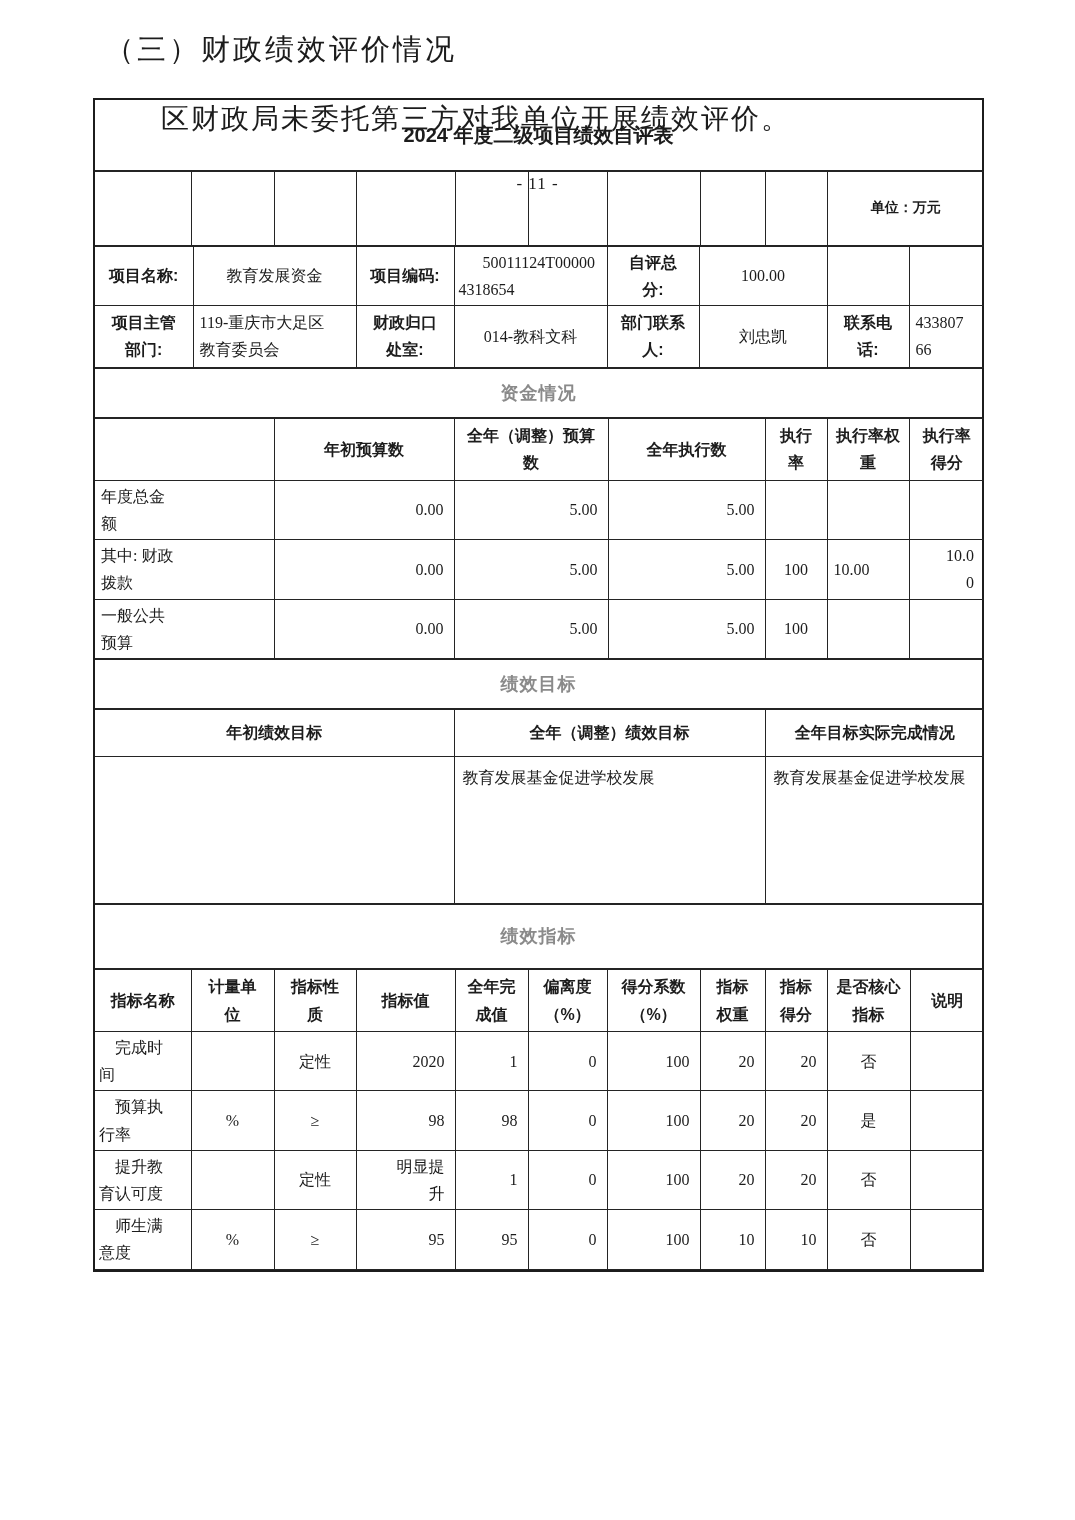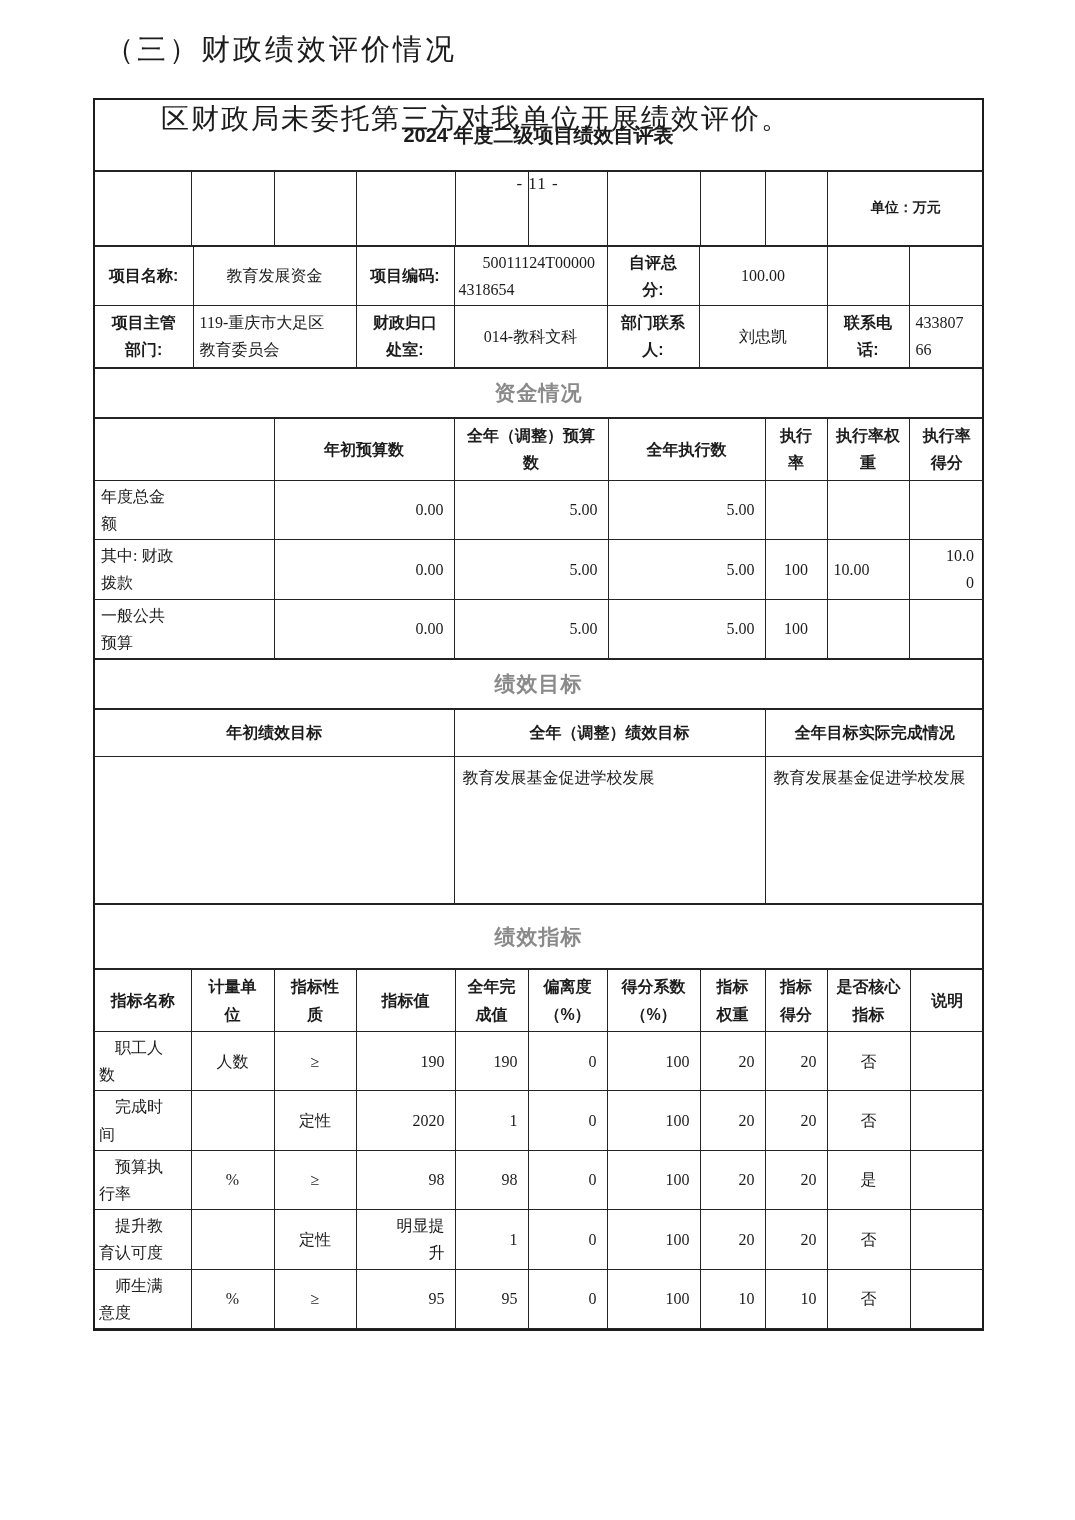--- a/index.html
+++ b/index.html
@@ -22,21 +22,21 @@
     white-space:pre-line;overflow:hidden;word-wrap:break-word;
   }
   td:first-child{border-left:0;}
   td:last-child{border-right:0;}
   .t-title td{border-top:0;border-radius:22px;}
 
   .lbl{font-family:"Liberation Sans","DejaVu Sans",sans-serif;font-weight:bold;}
   .title-cell{font-size:20px;border-top:0;}
   .unit-cell{font-size:14px;}
   .band-cell{color:#8a8a8a;font-family:"Liberation Sans","DejaVu Sans",sans-serif;
-    font-weight:bold;font-size:21px;letter-spacing:1px;}
+    font-weight:bold;font-size:18px;letter-spacing:1px;}
 
   .tl{text-align:left;padding-left:6px;}
   .tr{text-align:right;padding-right:10px;}
   .name{text-align:left;padding-left:4px;text-indent:1em;}
   .code{text-align:left;word-break:break-all;text-indent:1.5em;padding:2px 6px 2px 4px;}
   .phone{text-align:left;word-break:break-all;padding:2px 16px 2px 6px;}
   .wrapnum{text-align:right;word-break:break-all;padding:2px 10px 2px 32px;}
   .goal{vertical-align:top;text-align:left;padding:8px 8px;line-height:1.6;}
 
   .t-title tr{height:70px;}
@@ -280,34 +280,20 @@
 （%）</td>
         <td class="lbl">指标
 权重</td>
         <td class="lbl">指标
 得分</td>
         <td class="lbl">是否核心
 指标</td>
         <td class="lbl">说明</td>
       </tr>
       <tr class="dr">
-        <td class="name">职工人
-数</td>
-        <td>人数</td>
-        <td>≥</td>
-        <td class="tr">190</td>
-        <td class="tr">190</td>
-        <td class="tr">0</td>
-        <td class="tr">100</td>
-        <td class="tr">20</td>
-        <td class="tr">20</td>
-        <td>否</td>
-        <td></td>
-      </tr>
-      <tr class="dr">
         <td class="name">完成时
 间</td>
         <td></td>
         <td>定性</td>
         <td class="tr">2020</td>
         <td class="tr">1</td>
         <td class="tr">0</td>
         <td class="tr">100</td>
         <td class="tr">20</td>
         <td class="tr">20</td>

